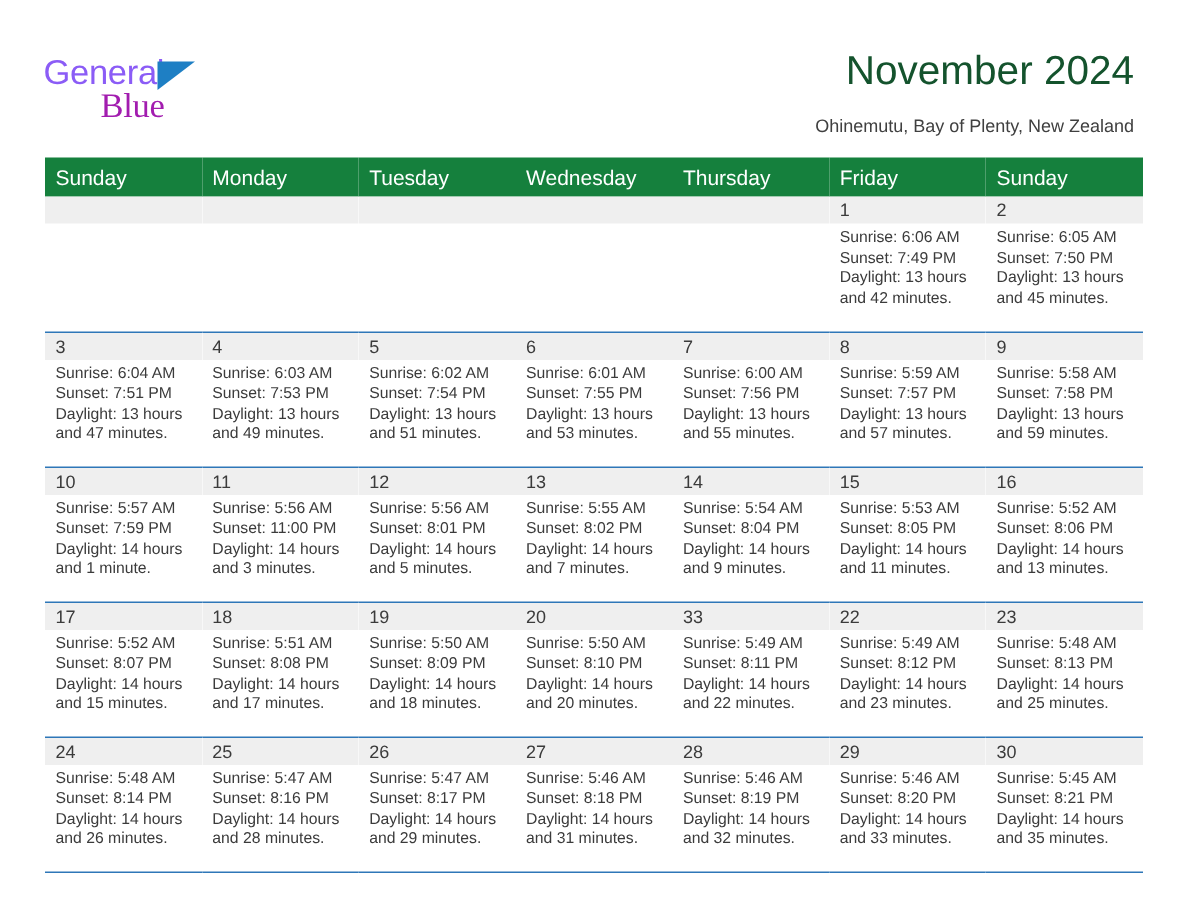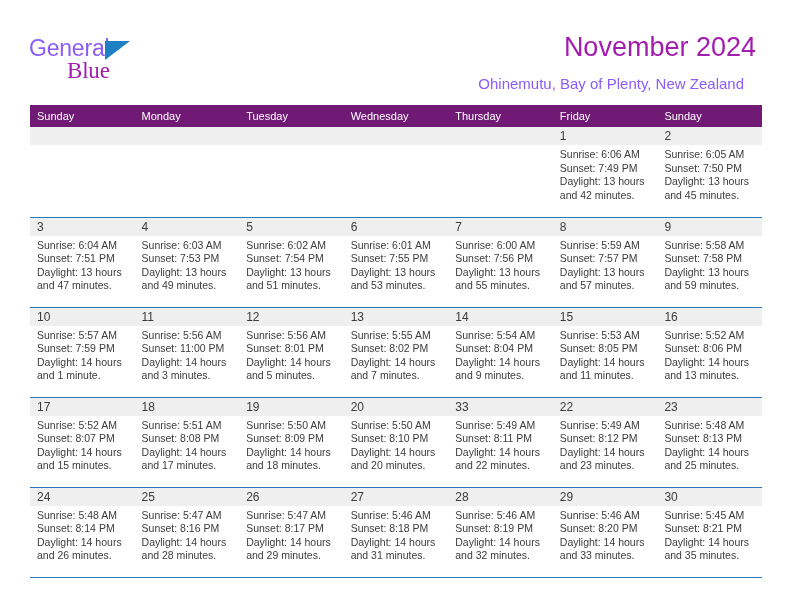--- a/index.html
+++ b/index.html
@@ -70,48 +70,48 @@
 
   .title-block {
     position: absolute;
     right: 36px;
     top: 31px;
     text-align: right;
   }
   .cal-title {
     font-size: 27px;
     line-height: 32px;
-    color: #a21caf;
+    color: #14532d;
     font-weight: normal;
     margin: 0;
     white-space: nowrap;
   }
   .cal-subtitle {
-    font-size: 15px;
+    font-size: 12px;
     line-height: 18px;
-    color: #8b5cf6;
-    margin: 12px 12px 0 0;
+    color: #404040;
+    margin: 12px 0 0 0;
     white-space: nowrap;
   }
 
   
   .calendar {
     position: absolute;
     left: 30px;
     top: 105px;
     width: 732px;
     border-collapse: collapse;
     table-layout: fixed;
   }
   .calendar col { width: 104.57px; }
 
   thead th {
-    background: #701a75;
+    background: #15803d;
     color: #ffffff;
-    font-size: 11px;
+    font-size: 14px;
     font-weight: normal;
     text-align: left;
     padding: 5px 0 5px 7px;
     height: 20px;
     box-sizing: border-box;
     border: none;
   }
 
   tbody tr { height: 90px; }
 

